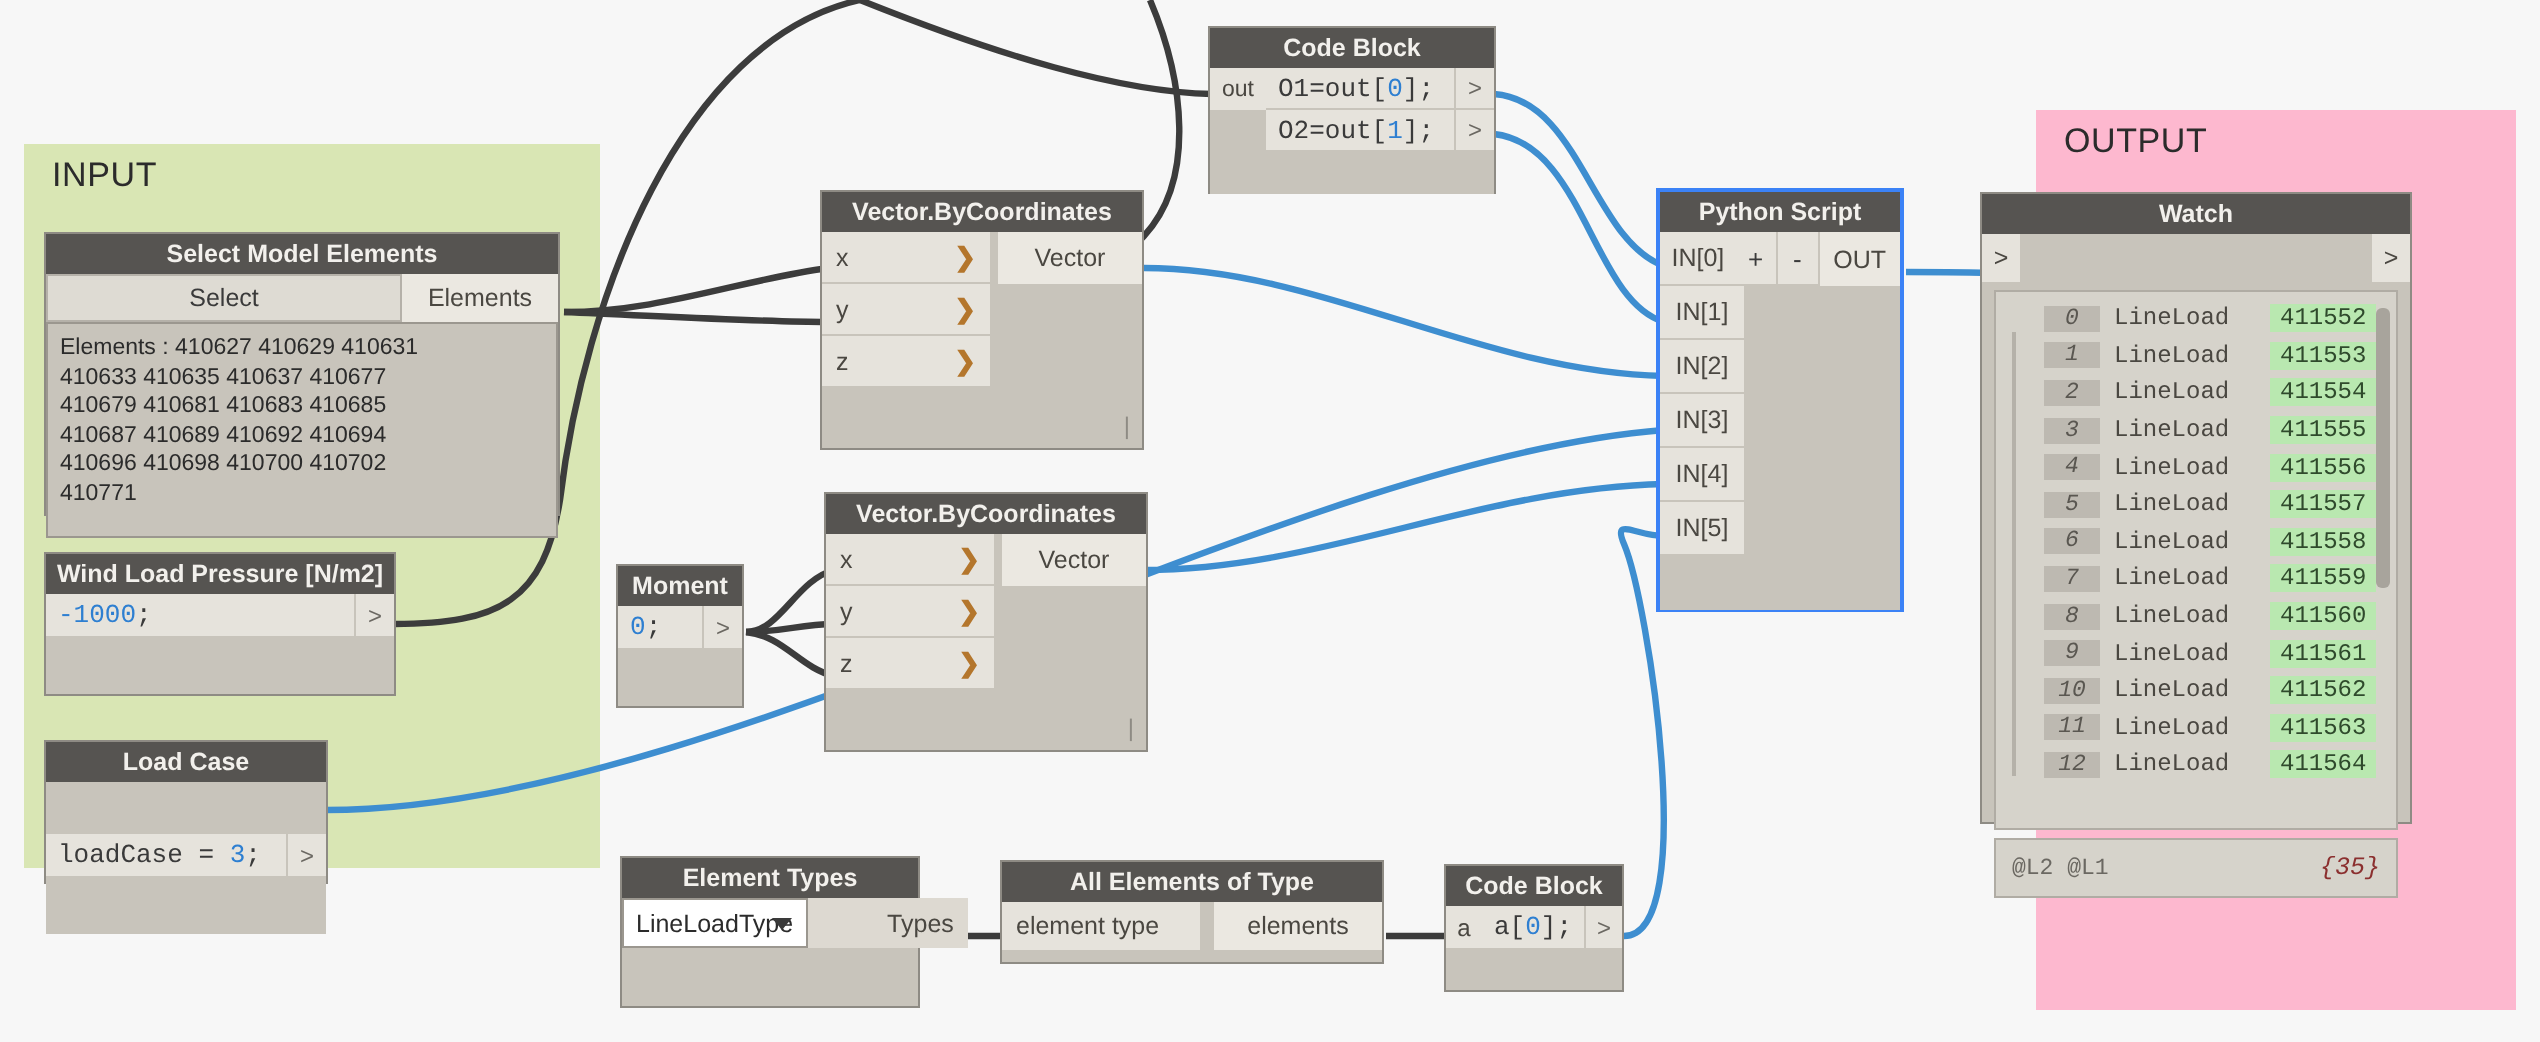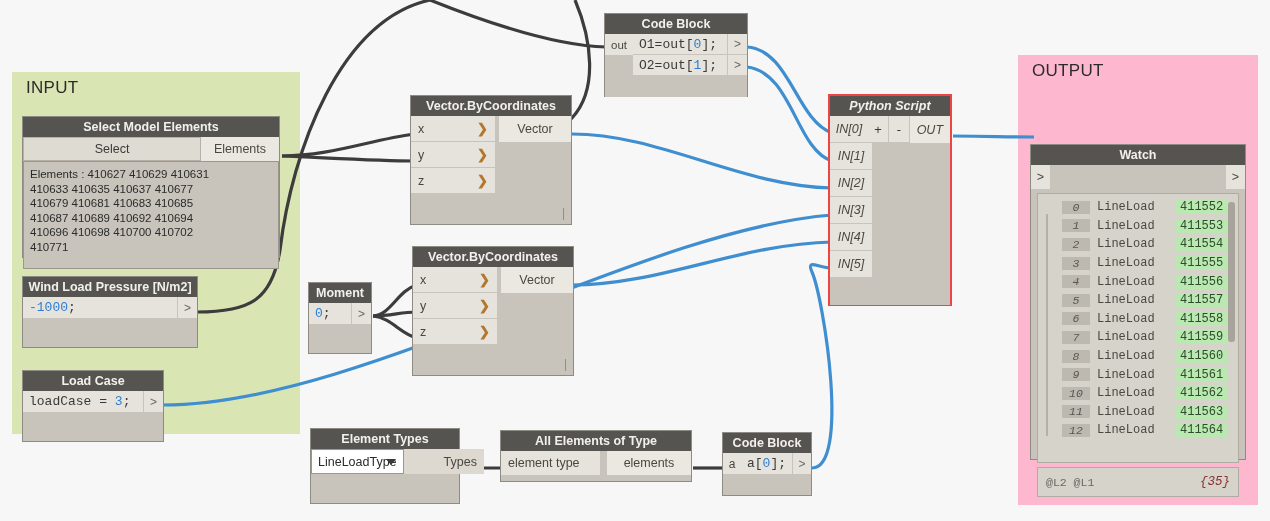--- a/index.html
+++ b/index.html
@@ -19,21 +19,21 @@
   .group .g-title{
     font-size:17px;color:#2b2b2b;letter-spacing:.3px;
     padding:6px 0 0 14px;
   }
   .group-input{background:#d9e6b4;}
   .group-output{background:#fdb8cf;}
 
   
   .node{position:absolute;box-sizing:border-box;background:#c8c4bb;
         border:1px solid #8e8b84;}
-  .node.sel{border:2px solid #ef4444;font-style:italic;}
+  .node.sel{border:2px solid #3b82f6;}
   .node .hdr{
     background:#565451;color:#f2f0ec;font-weight:bold;font-size:12.5px;
     text-align:center;line-height:20px;height:20px;white-space:nowrap;
     overflow:hidden;
   }
   .row{display:flex;align-items:stretch;height:26px;}
   .port{
     background:#e6e3dc;color:#4a4741;font-size:12.5px;
     display:flex;align-items:center;padding:0 7px;
     border-bottom:1px solid #c8c4bb;
@@ -180,21 +180,21 @@
       <div class="cb-code" style="flex:1;">
         <span class="num">-1000</span><span>;</span>
       </div>
       <div class="gt">&gt;</div>
     </div>
     <div class="pad" style="height:28px;"></div>
   </div>
 
   <div class="node" style="left:22px;top:370px;width:142px;height:72px;">
     <div class="hdr">Load Case</div>
-    <div class="row" style="height:22px;">
+    <div class="row" style="height:22px;margin-top:26px;">
       <div class="cb-code" style="flex:1;">
         <span>loadCase = </span><span class="num">3</span><span>;</span>
       </div>
       <div class="gt">&gt;</div>
     </div>
     <div class="pad" style="height:28px;"></div>
   </div>
 
   <div class="node" style="left:410px;top:95px;width:162px;height:130px;">
     <div class="hdr">Vector.ByCoordinates</div>
@@ -353,21 +353,21 @@
     <div class="row" style="height:22px;">
       <div class="port ctr" style="width:19px;padding:0;font-size:12px;">a</div>
       <div class="cb-code" style="flex:1;">
         <span>a[</span><span class="num">0</span><span>];</span>
       </div>
       <div class="gt">&gt;</div>
     </div>
     <div class="pad" style="height:20px;"></div>
   </div>
 
-  <div class="node" style="left:1030px;top:96px;width:216px;height:316px;margin-top:48px;">
+  <div class="node" style="left:990px;top:96px;width:216px;height:316px;">
     <div class="hdr">Watch</div>
     <div class="row" style="height:24px;">
       <div class="port ctr" style="width:19px;padding:0;border-bottom:none;">&gt;</div>
       <div class="body-fill" style="flex:1;"></div>
       <div class="port ctr" style="width:19px;padding:0;border-bottom:none;">&gt;</div>
     </div>
     <div class="watch-inner" style="margin:4px 6px 0 6px;height:270px;">
       <div class="wlist" style="position:relative;">
         <div class="wrule"></div>
         <div id="watch-items">

